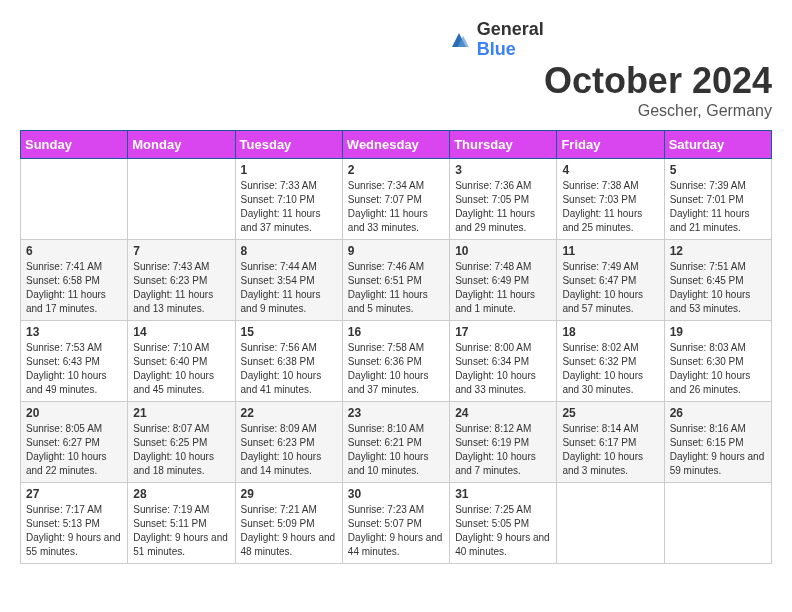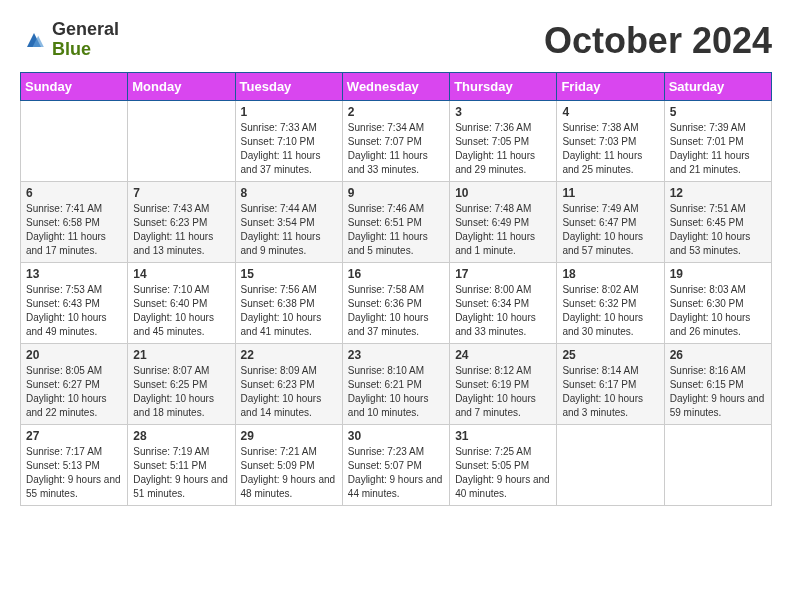--- a/index.html
+++ b/index.html
@@ -5,21 +5,21 @@
     * { box-sizing: border-box; margin: 0; padding: 0; }
     body {
       font-family: Arial, sans-serif;
       background: #fff;
       width: 792px;
       min-height: 612px;
       padding: 20px;
     }
     .header {
       display: flex;
-      justify-content: space-between;
+      justify-content: flex-end;
       align-items: flex-start;
       margin-bottom: 10px;
     }
     .logo {
       display: flex;
       align-items: center;
       gap: 4px;
     }
     .logo-text {
       display: flex;
@@ -27,28 +27,29 @@
       line-height: 1.1;
     }
     .logo-general {
       font-size: 18px;
       font-weight: bold;
       color: #333;
     }
     .logo-blue {
       font-size: 18px;
       font-weight: bold;
-      color: #4d7c0f;
+      color: #3b82f6;
     }
     .logo-icon {
       width: 28px;
       height: 28px;
     }
     .title-block {
       text-align: right;
+      margin-top: 40px;
     }
     .month-title {
       font-size: 36px;
       font-weight: bold;
       color: #333;
     }
     .location {
       font-size: 16px;
       color: #555;
     }
@@ -113,20 +114,21 @@
       <polygon points="10,30 20,10 30,30" fill="#2a6db5"></polygon>
       <polygon points="18,30 26,14 34,30" fill="#5b9bd5" opacity="0.7"></polygon>
     </svg>
     <div class="logo-text">
       <span class="logo-general">General</span>
       <span class="logo-blue">Blue</span>
     </div>
   </div>
   <div class="title-block">
     <div class="month-title">October 2024</div>
+    <div class="location">Gescher, Germany</div>
   </div>
 </div>
 
 <table class="calendar">
   <thead>
     <tr>
 
     <th>Sunday</th>
         <th>Monday</th>
         <th>Tuesday</th>

